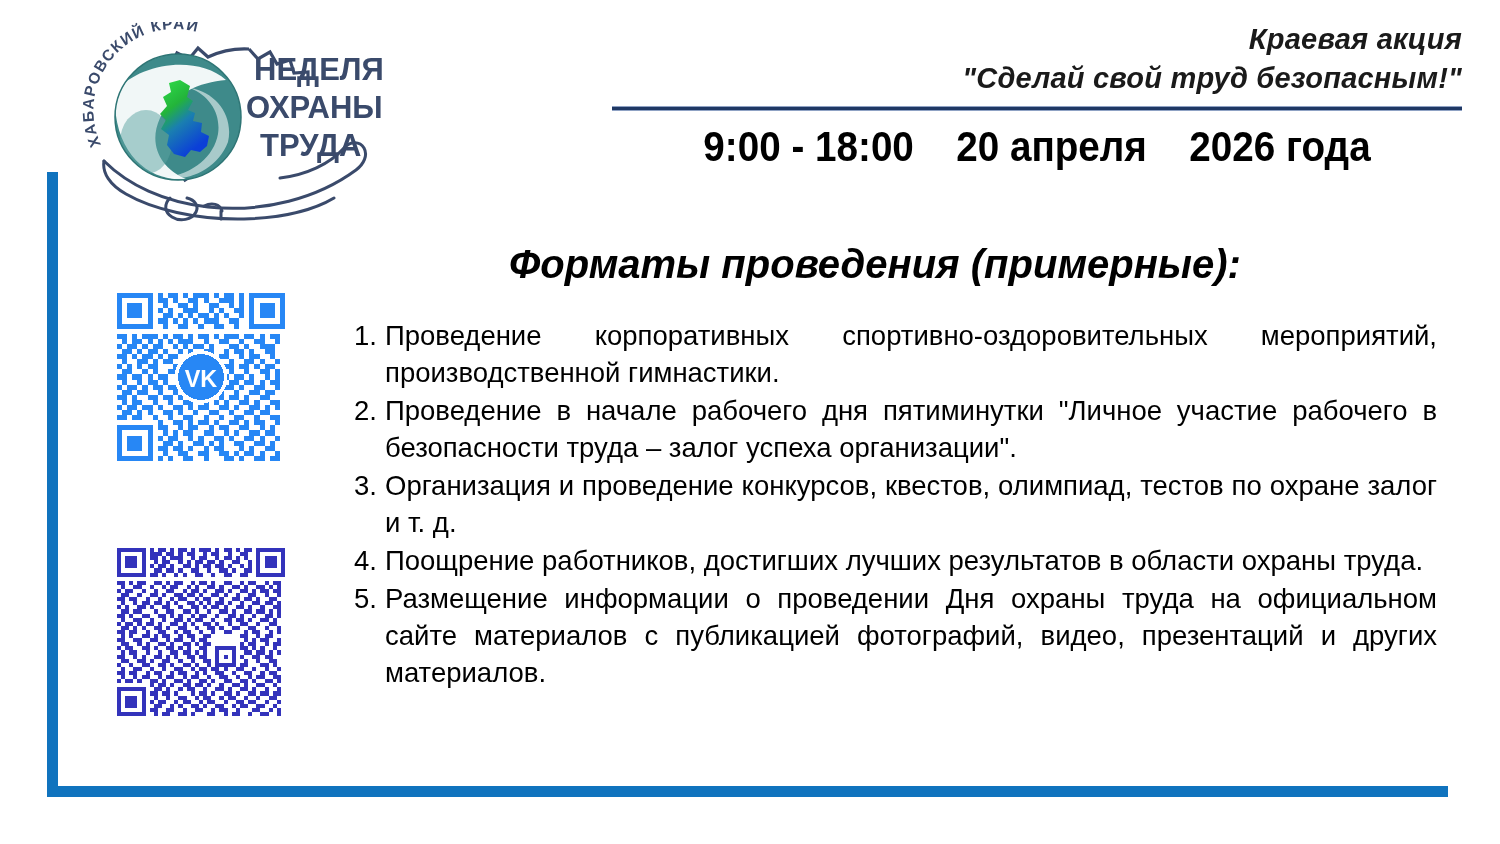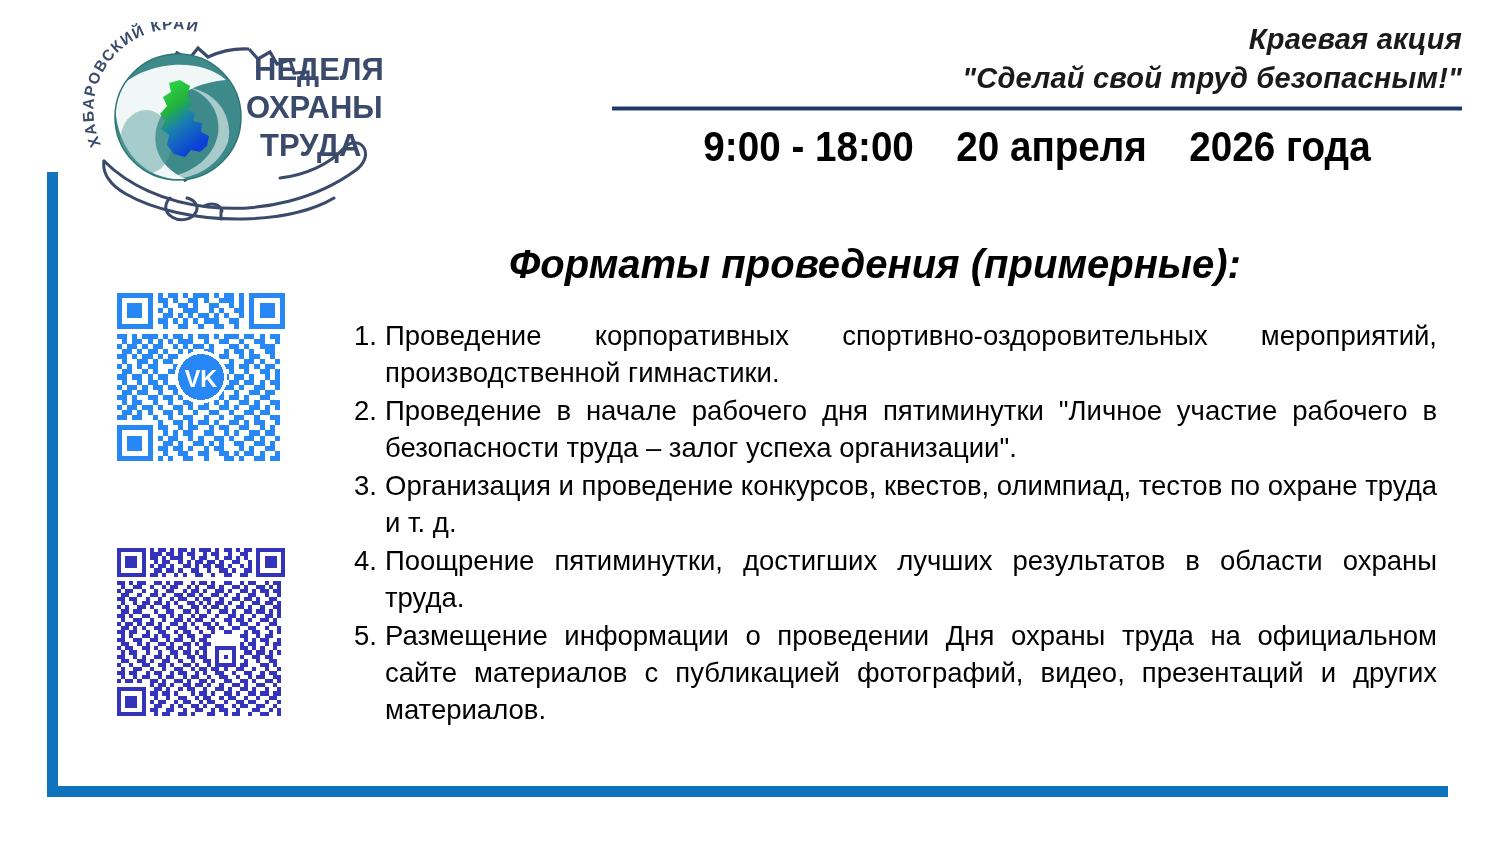--- a/index.html
+++ b/index.html
@@ -999,21 +999,21 @@
 </div>
 
 <ol id="formats-list">
   <li>
     <span class="txt">Проведение корпоративных спортивно-оздоровительных мероприятий, производственной гимнастики.</span>
   </li>
   <li>
     <span class="txt">Проведение в начале рабочего дня пятиминутки "Личное участие рабочего в безопасности труда – залог успеха организации".</span>
   </li>
   <li>
-    <span class="txt">Организация и проведение конкурсов, квестов, олимпиад, тестов по охране труда и т. д.</span>
+    <span class="txt">Организация и проведение конкурсов, квестов, олимпиад, тестов по охране залог и т. д.</span>
   </li>
   <li>
-    <span class="txt">Поощрение пятиминутки, достигших лучших результатов в области охраны труда.</span>
+    <span class="txt">Поощрение работников, достигших лучших результатов в области охраны труда.</span>
   </li>
   <li>
     <span class="txt">Размещение информации о проведении Дня охраны труда на официальном сайте материалов с публикацией фотографий, видео, презентаций и других материалов.</span>
   </li>
 </ol>
 
 </body></html>

